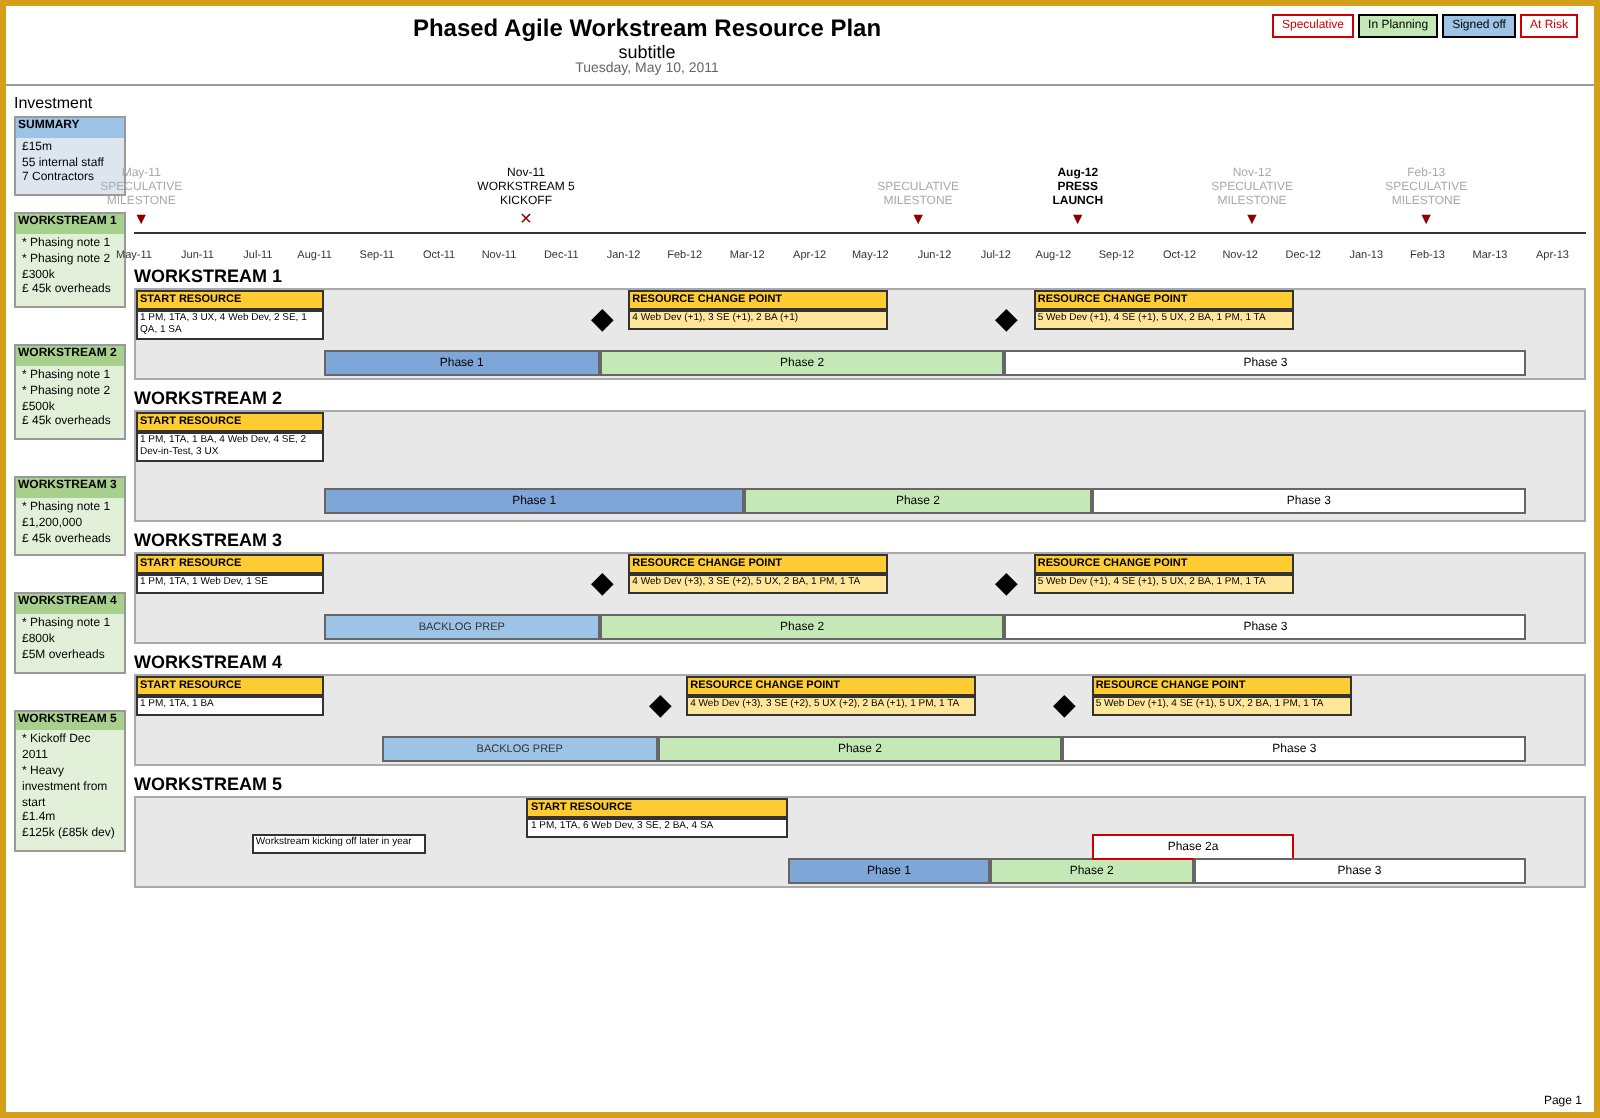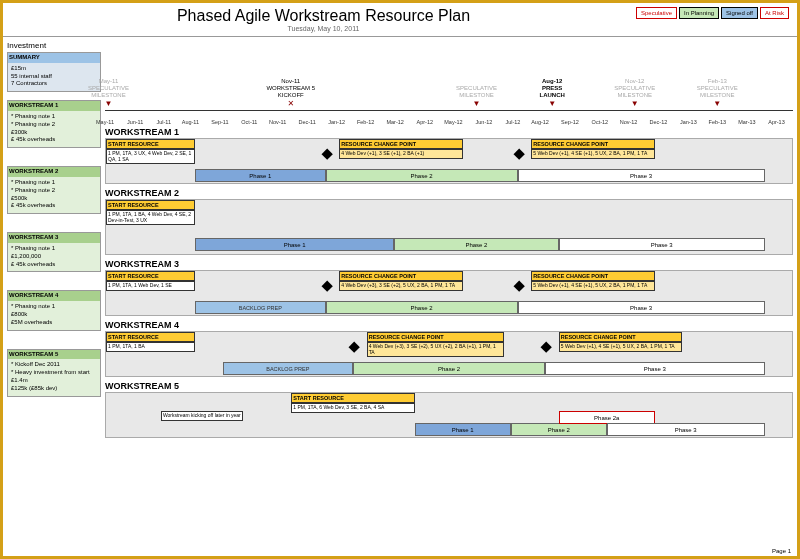--- a/index.html
+++ b/index.html
@@ -1,30 +1,30 @@
 <!DOCTYPE html>
 <html><head>
 <meta charset="utf-8">
 <style>
 *{box-sizing:border-box;margin:0;padding:0;font-family:Arial,sans-serif}
 body{background:#fff;border:3px solid #d4a017;width:800px;height:559px;font-size:7px;overflow:hidden;position:relative}
 .hdr{display:flex;align-items:flex-start;padding:4px 8px;border-bottom:1px solid #999}
 .ver{color:#888;font-size:16px;font-weight:bold;flex:0 0 110px}
 .ttl{flex:1;text-align:center}
-.ttl h1{font-size:16px;font-weight:normal}
+.ttl h1{font-size:12px;font-weight:bold}
 .ttl .sub{font-size:9px}
 .ttl .dt{font-size:7px;color:#666}
 .legend{display:flex;gap:2px;font-size:6px}
 .lg{border:1px solid;padding:2px 4px}
 .lg-spec{color:#c00;border-color:#c00}
 .lg-plan{background:#c5e8b7}
 .lg-sign{background:#9dc3e6}
 .lg-risk{color:#c00}
 .main{display:flex;height:calc(100% - 48px)}
-.side{width:102px;padding:4px;font-size:6px}
+.side{width:64px;padding:4px;font-size:6px}
 .inv{font-size:8px;margin-bottom:2px}
 .sumbox{border:1px solid #999;background:#dde6ef;padding:3px;margin-bottom:8px;line-height:1.3}
 .sumbox .st{background:#9dc3e6;font-weight:bold;padding:1px;margin:-3px -3px 2px -3px}
 .wsbox{border:1px solid #999;background:#e2f0da;padding:3px;margin-bottom:18px;line-height:1.3}
 .wsbox .wt{background:#a8d08d;font-weight:bold;padding:1px;margin:-3px -3px 2px -3px}
 .right{flex:1;position:relative;padding-right:4px}
 .tl{position:relative;height:88px;margin-bottom:2px}
 .tl-line{position:absolute;bottom:14px;left:0;right:0;height:1px;background:#333}
 .tl-months{position:absolute;bottom:0;left:0;right:0;display:flex;justify-content:space-between;font-size:5.5px;color:#333}
 .tl-months span{transform:translateX(-50%)}
@@ -49,20 +49,21 @@
 .dia{position:absolute;width:8px;height:8px;background:#000;transform:rotate(45deg) translateX(-50%);z-index:3}
 .pg{position:absolute;bottom:2px;right:6px;font-size:6px}
 .ts{position:absolute;bottom:2px;left:6px;font-size:6px;color:#555}
 </style>
 </head>
 <body>
 
 <div class="hdr">
   <div class="ttl">
     <h1>Phased Agile Workstream Resource Plan</h1>
+    <div class="sub">subtitle</div>
     <div class="dt">Tuesday, May 10, 2011</div>
   </div>
   <div class="legend">
     <div class="lg lg-spec">Speculative</div>
     <div class="lg lg-plan">In Planning</div>
     <div class="lg lg-sign">Signed off</div>
     <div class="lg lg-risk">At Risk</div>
   </div>
 </div>
 

